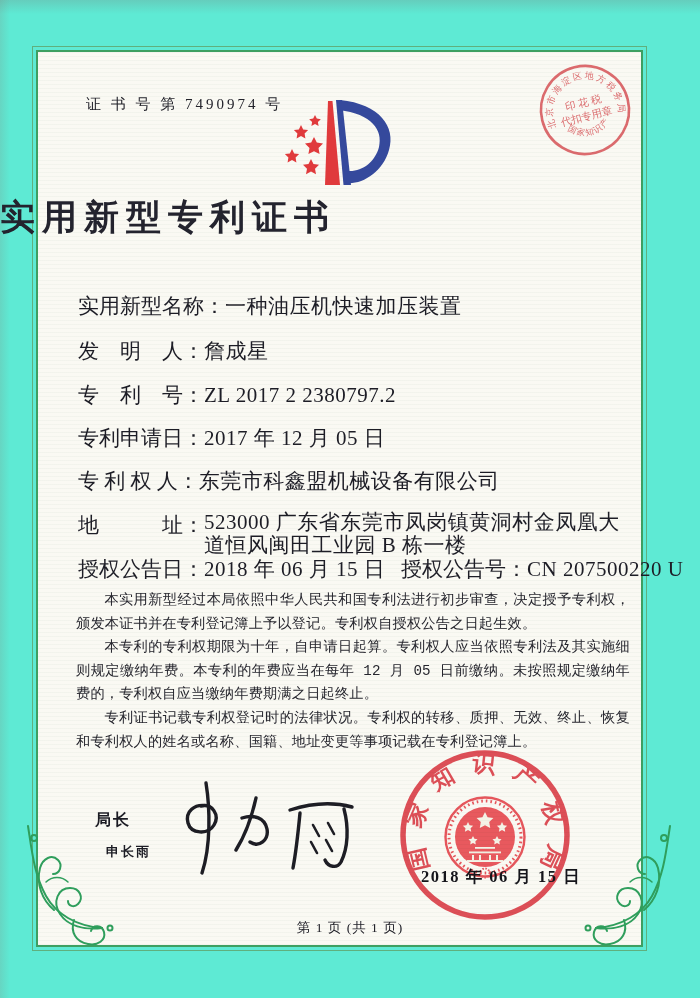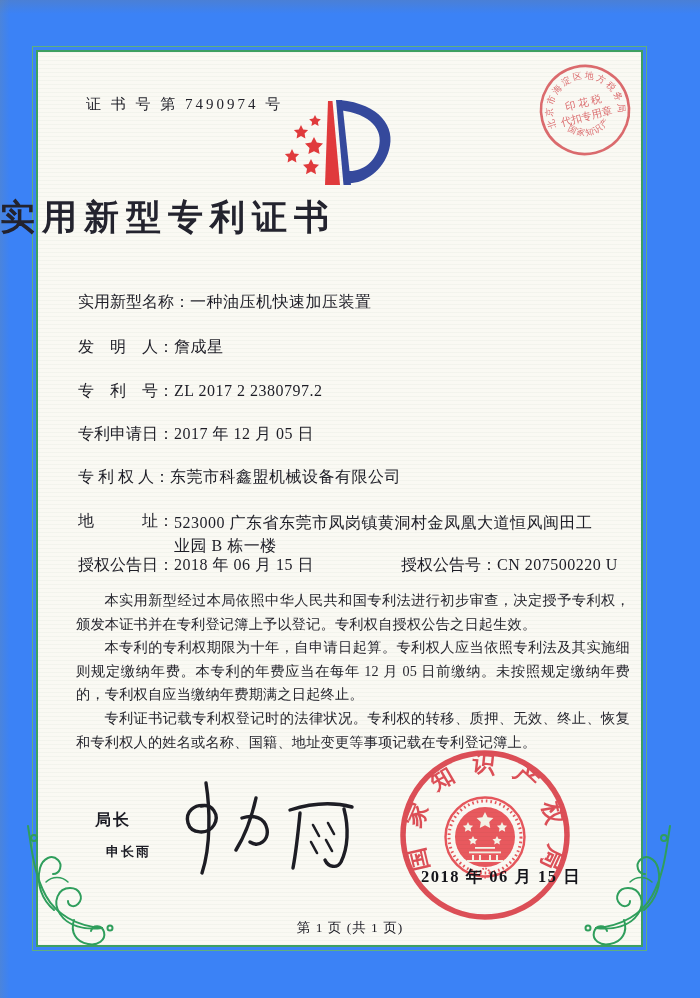--- a/index.html
+++ b/index.html
@@ -7,21 +7,21 @@
   body {
     font-family: "Liberation Serif", "DejaVu Serif", serif;
     background:#f6f5f1;
     position:relative; overflow:hidden;
   }
   
   .scan-shade-top { position:absolute; left:0; top:0; width:700px; height:14px;
     background:linear-gradient(180deg, rgba(120,120,118,.25), rgba(120,120,118,0)); }
   .scan-shade-left { position:absolute; left:0; top:0; width:10px; height:998px;
     background:linear-gradient(90deg, rgba(130,140,130,.22), rgba(130,140,130,0)); }
-  .paper { position:absolute; inset:0; background:#3b82f6; }
+  .paper { position:absolute; inset:0; background:#5eead4; }
 
   .cert-border-outer {
     position:absolute; left:32px; top:46px; width:615px; height:905px;
     border:1px solid #5fb07e;
   }
   .cert-border-inner {
     position:absolute; left:3px; top:3px; right:3px; bottom:3px;
     border:2px solid #3d9f61;
     background:
       repeating-linear-gradient(0deg, rgba(140,175,150,.07) 0 1px, rgba(0,0,0,0) 1px 4px),
@@ -30,30 +30,30 @@
 
   .cert-number { position:absolute; left:86px; top:95px; font-size:15px;
     letter-spacing:3px; color:#23232b; }
 
   .logo { position:absolute; left:280px; top:97px; width:132px; height:92px; }
 
   .cert-title { position:absolute; left:0; top:194px; width:700px; text-align:left;
     font-size:35px; font-weight:bold; letter-spacing:7px; color:#23232e; }
 
   .fields { position:absolute; left:78px; top:0; width:560px; color:#1d1d26; }
-  .frow { position:absolute; left:0; font-size:16px; white-space:nowrap; }
+  .frow { position:absolute; left:0; font-size:21px; white-space:nowrap; }
   .frow .flabel { color:#1d1d26; }
   .frow .fvalue { letter-spacing:.5px; }
   .frow-address .fvalue { display:inline-block; vertical-align:top; white-space:normal;
     width:428px; line-height:23px; }
   .frow-grant2 { position:absolute; left:300px;margin-left:23px; }
 
   .paras { position:absolute; left:76px; top:589px; width:554px;
     font-size:14.2px; line-height:23.6px; color:#26262e; letter-spacing:.2px; }
-  .paras p { text-indent:2em; text-align:justify; }
+  .paras p { text-indent:2em; text-align:justify;font-family:Liberation Mono, monospace; }
 
   .signer-title { position:absolute; left:88px; top:810px; font-size:16px;
     font-weight:bold; color:#1c1c24; letter-spacing:2px;margin-left:7px; }
   .signer-name  { position:absolute; left:88px; top:843px; font-size:13px;
     font-weight:bold; color:#1c1c24; letter-spacing:2px;margin-left:18px; }
   .signature { position:absolute; left:172px; top:776px; width:200px; height:104px; }
 
   .cnipa-seal { position:absolute; left:396px; top:746px; width:178px; height:178px;
     mix-blend-mode:multiply; opacity:.93; }
   .seal-date { position:absolute; left:421px; top:866px; font-size:16.5px;

